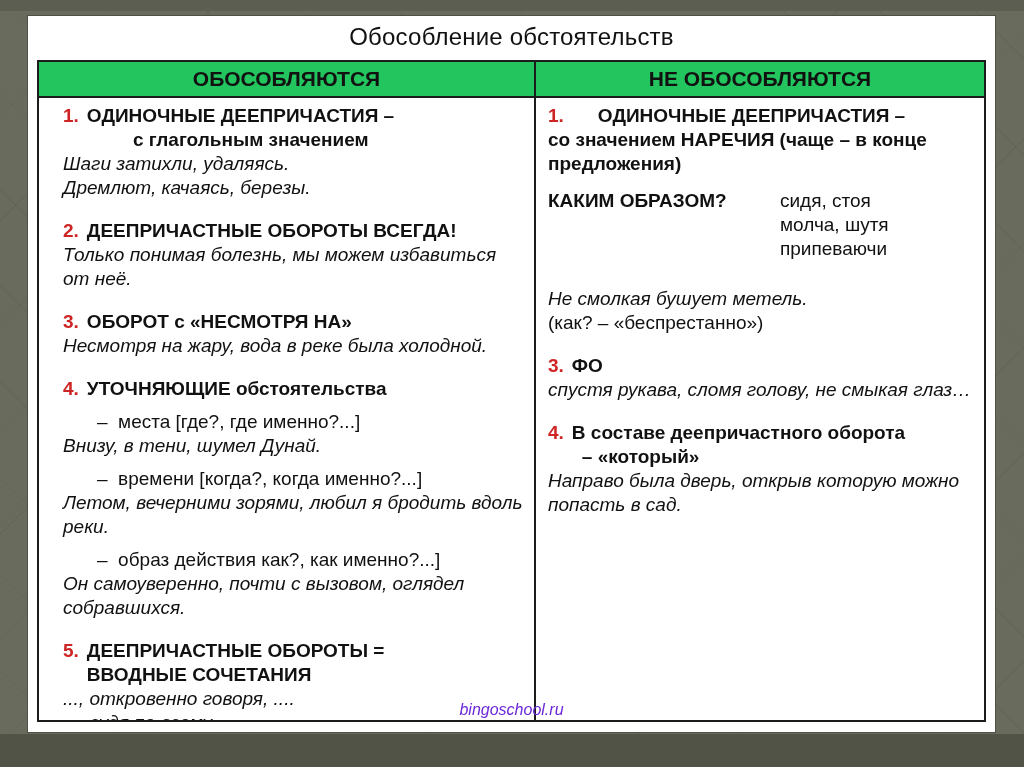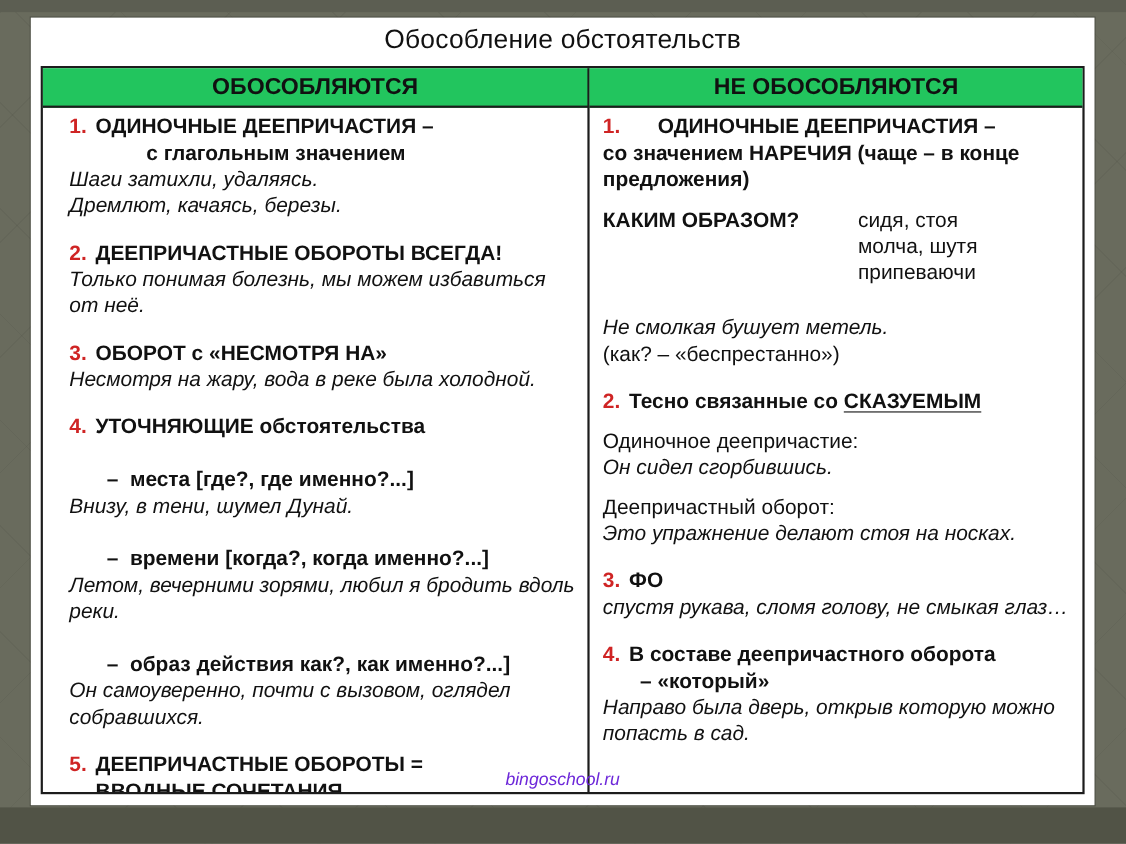--- a/index.html
+++ b/index.html
@@ -36,21 +36,21 @@
   }
   .hcell.lft,.col-body.lft{border-right:2px solid #1c1c1c;}
   .col-body{padding:6px 10px 4px 24px;overflow:hidden;font-size:19px;line-height:24px;color:#111;}
   .col-body.rgt{padding-left:12px;}
   p{margin:0;}
   .block + .block{margin-top:19px;}
   .num{color:#cf2424;font-weight:bold;margin-right:8px;}
   .num-wide{margin-right:34px;}
   .head{font-weight:bold;white-space:pre-wrap;}
   .subcenter{padding-left:70px;}
-  .sub{font-weight:bold;padding-left:34px;margin-top:24px;white-space:pre-wrap;}
+  .sub{font-weight:normal;padding-left:34px;margin-top:9px;white-space:pre-wrap;}
   .ex{font-style:italic;white-space:pre-wrap;}
   .lbl{margin-top:12px;}
   .hang{display:flex;font-weight:bold;}
   .hang .num{flex:0 0 auto;}
   .ind2{padding-left:10px;}
   .qa{display:flex;margin-top:13px;}
   .qa .q{font-weight:bold;flex:0 0 232px;}
   .qa .a{}
   .exgroup{margin-top:26px;}
   .note{font-style:normal;}
@@ -131,27 +131,20 @@
               <div>молча, шутя</div>
               <div>припеваючи</div>
             </div>
           </div>
           <div class="exgroup">
             <p class="ex">Не смолкая бушует метель.</p>
             <p class="note">(как? – «беспрестанно»)</p>
           </div>
         </div>
 
-        <div class="block">
-          <p class="head"><span class="num">2.</span><span>Тесно связанные со </span><span class="ul">СКАЗУЕМЫМ</span></p>
-          <p class="lbl">Одиночное деепричастие:</p>
-          <p class="ex">Он сидел сгорбившись.</p>
-          <p class="lbl">Деепричастный оборот:</p>
-          <p class="ex">Это упражнение делают стоя на носках.</p>
-        </div>
 
         <div class="block">
           <p class="head"><span class="num">3.</span><span>ФО</span></p>
           <p class="ex">спустя рукава, сломя голову, не смыкая глаз…</p>
         </div>
 
         <div class="block">
           <div class="hang">
             <span class="num">4.</span>
             <div>

